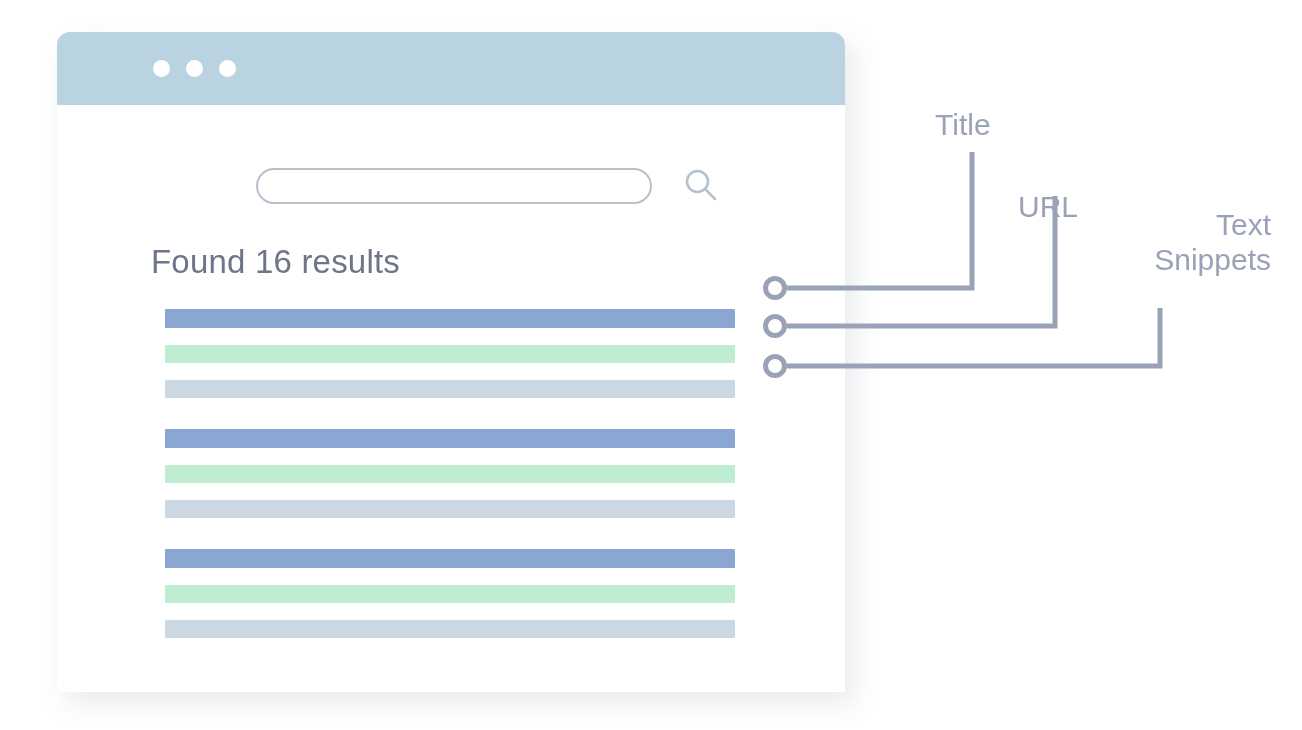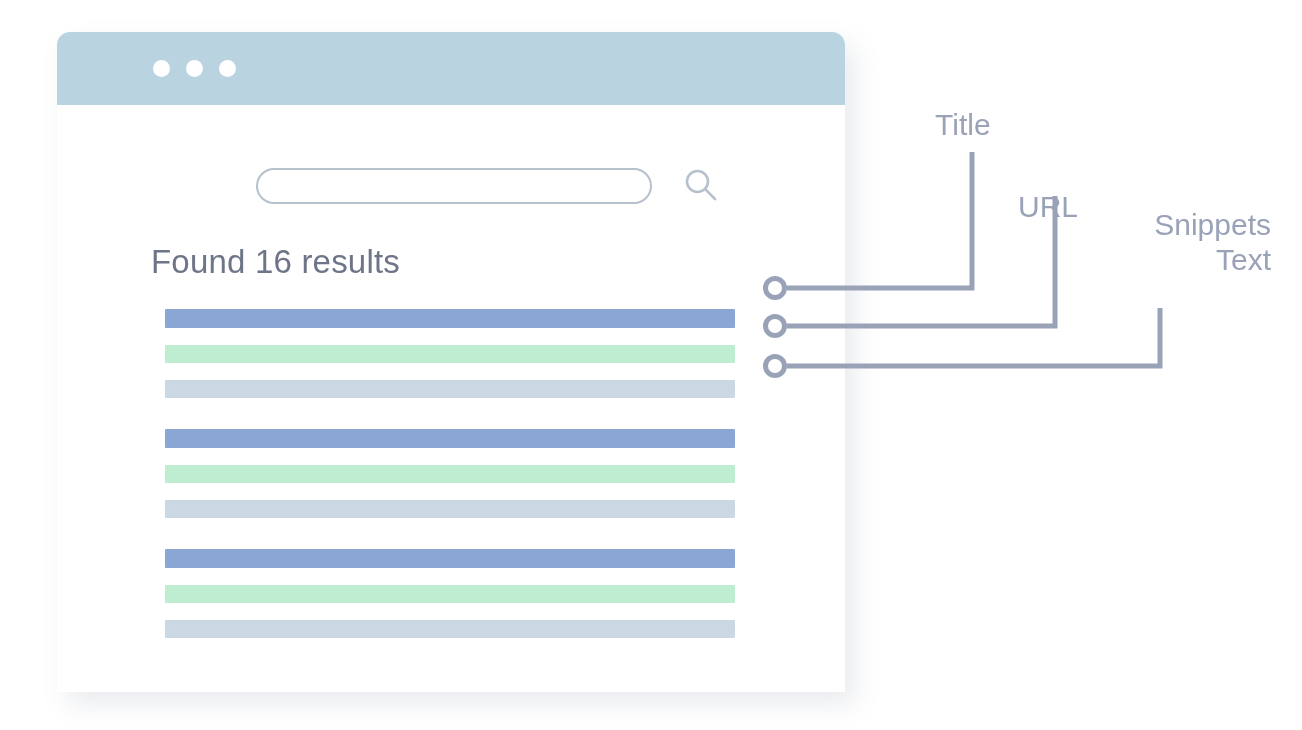--- a/index.html
+++ b/index.html
@@ -239,18 +239,18 @@
         <circle cx="775" cy="326" r="9.5"></circle>
         <circle cx="775" cy="366" r="9.5"></circle>
       </g>
     </svg>
 
     <div class="anno-label" id="label-title">Title</div>
 
     <div class="anno-label" id="label-url">URL</div>
 
     <div class="anno-label" id="label-snippets">
+      <div>Text</div>
       <div>Snippets</div>
-      <div>Text</div>
     </div>
   </div>
 
 </div>
 
 </body></html>

